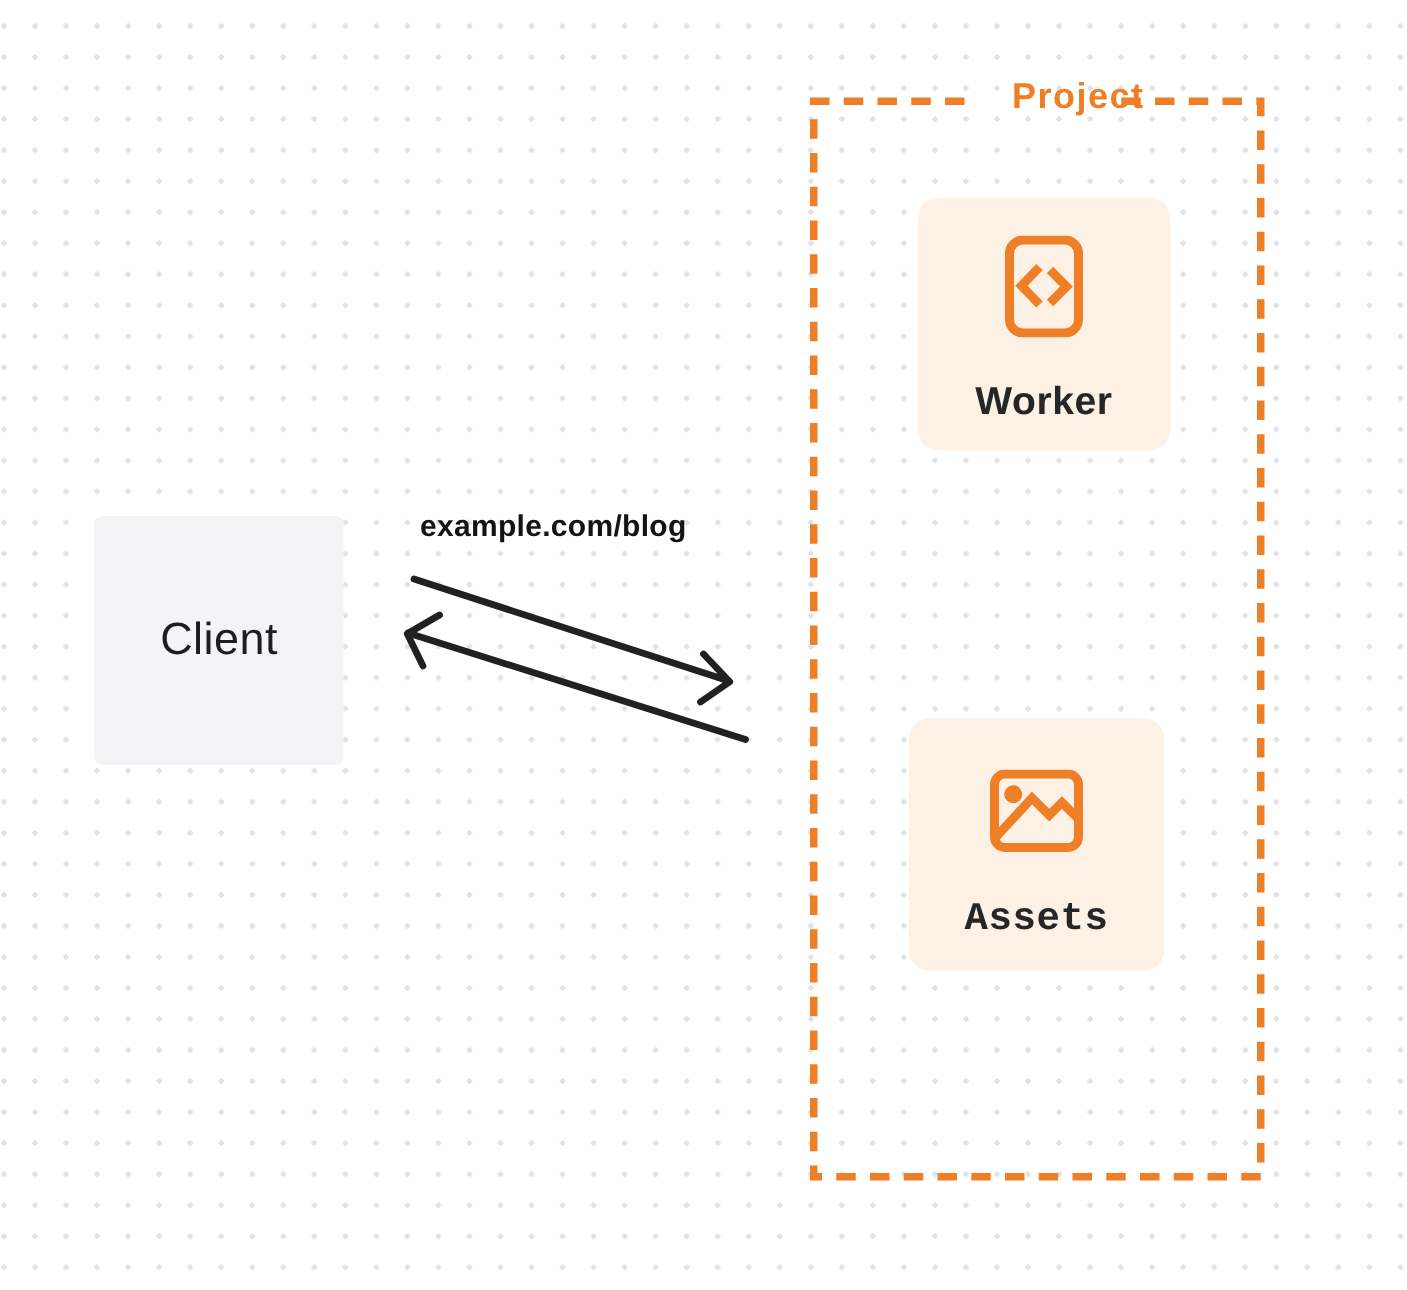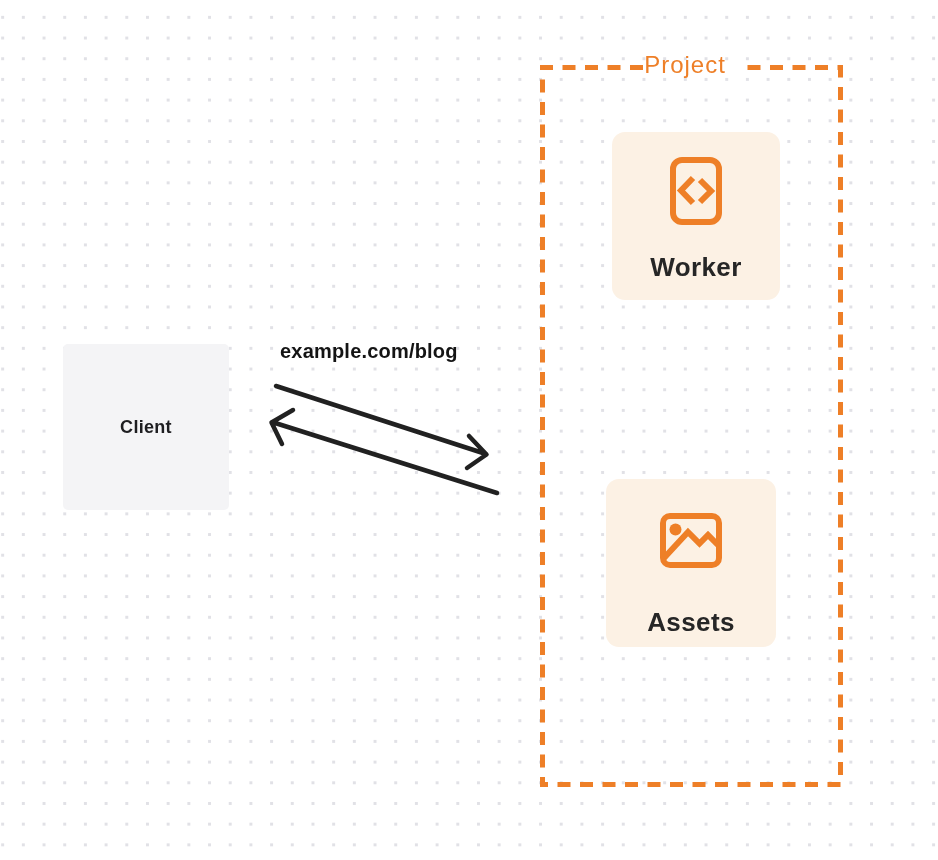--- a/index.html
+++ b/index.html
@@ -21,44 +21,44 @@
     background-position:13px 7px;
     overflow:hidden;
     font-family:"Liberation Sans", sans-serif;
   }
   .client-box{
     position:absolute;left:63px;top:344px;width:166px;height:166px;
     background:var(--client-bg);border-radius:5px;
     display:flex;align-items:center;justify-content:center;
   }
   .client-box .node-label{
-    font-size:18px;font-weight:700;color:var(--ink);letter-spacing:.3px;
+    font-size:30px;font-weight:400;color:var(--ink);letter-spacing:.3px;
   }
   .url-label{
     position:absolute;left:280px;top:340px;
     font-size:20px;font-weight:700;color:#141414;letter-spacing:.2px;
     white-space:nowrap;
   }
   .arrows{position:absolute;left:0;top:0;pointer-events:none;}
   .project-box{position:absolute;left:540px;top:65px;width:303px;height:722px;}
   .project-border{position:absolute;left:0;top:0;overflow:visible;}
   .project-label{
-    position:absolute;left:93px;top:-13px;width:104px;height:26px;
-    line-height:26px;text-align:center;
-    color:var(--accent);font-size:24px;font-weight:400;letter-spacing:1px;
+    position:absolute;left:119px;top:-13px;width:104px;height:26px;
+    line-height:26px;text-align:right;
+    color:var(--accent);font-size:24px;font-weight:700;letter-spacing:1px;
     white-space:nowrap;
   }
   .card{
     position:absolute;background:var(--card-bg);border-radius:13px;
     display:flex;flex-direction:column;align-items:center;text-align:right;
   }
   .worker-card{left:72px;top:67px;width:168px;height:168px;padding-top:25px;box-sizing:border-box;}
   .assets-card{left:66px;top:414px;width:170px;height:168px;padding-top:34px;box-sizing:border-box;}
   .worker-card .card-label{margin-top:27px;}
-  .assets-card .card-label{margin-top:39px;}
+  .assets-card .card-label{margin-top:29px;font-family:Liberation Mono, monospace;}
   .card-label{
     font-size:26px;font-weight:700;color:#262626;letter-spacing:.4px;
   }
   .icon-stroke{stroke:var(--accent);fill:none;}
   .file-tree{
     position:absolute;left:48px;top:584px;
     font-family:"DejaVu Sans Mono", monospace;
     font-size:16px;font-weight:700;line-height:21px;
     color:var(--tree-ink);
   }

